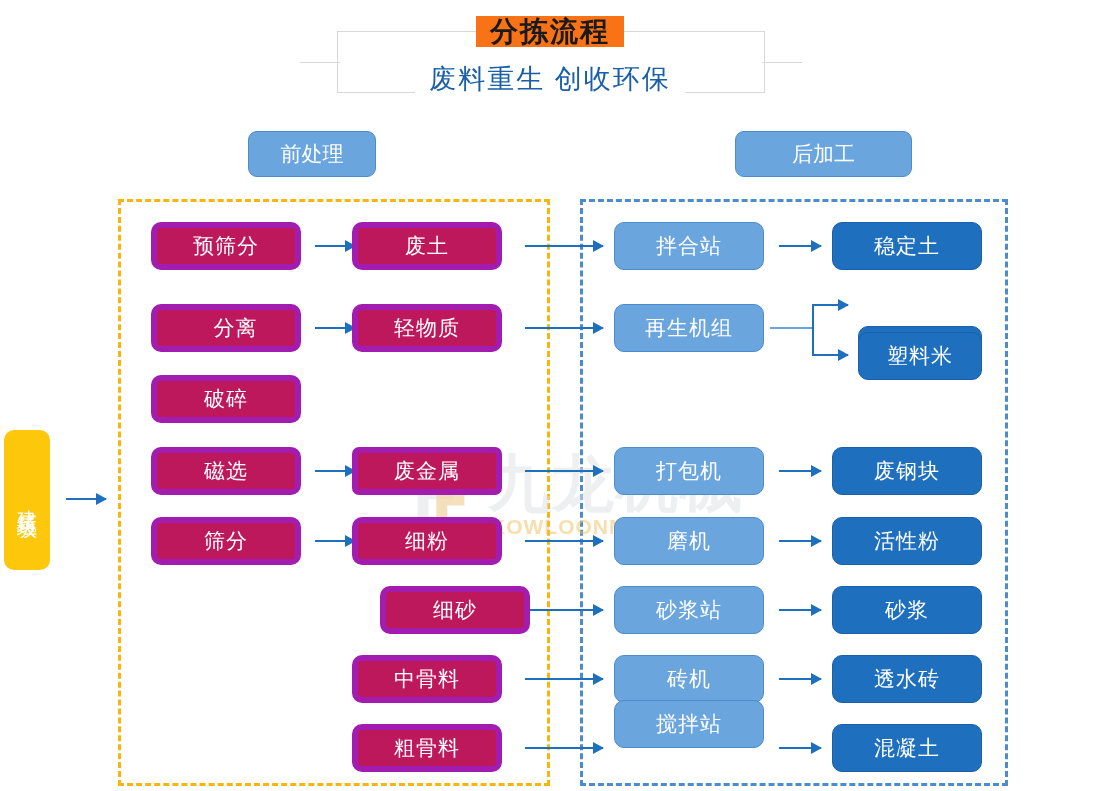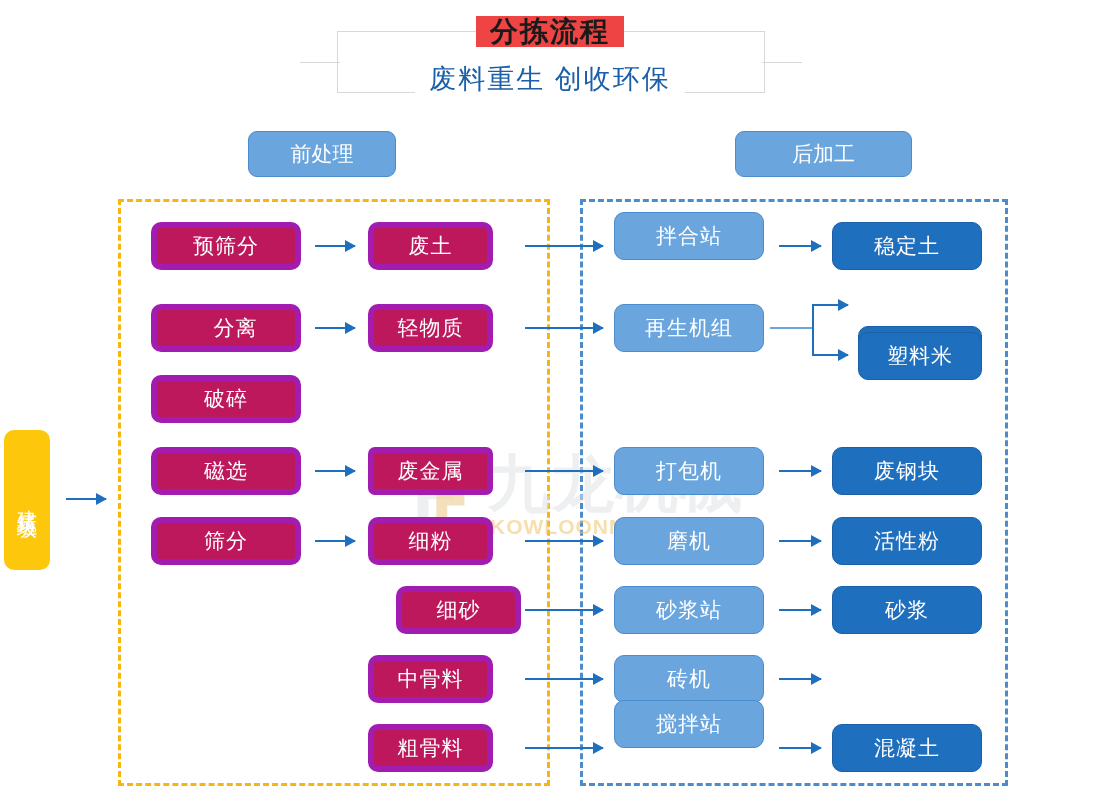--- a/index.html
+++ b/index.html
@@ -18,36 +18,36 @@
     border:1px solid #d8d8d8;box-sizing:border-box;
   }
   .title-rule{position:absolute;height:1px;background:#d8d8d8;top:62px;}
   .title-rule.l{left:300px;width:40px;}
   .title-rule.r{left:762px;width:40px;}
   .title-main{
     position:absolute;left:0;top:16px;width:1100px;text-align:center;
     font-size:28px;font-weight:bold;color:#1a1a1a;letter-spacing:2px;
     line-height:32px;
   }
-  .title-main span{background:#ef4444;padding:0 14px;}
+  .title-main span{background:#f97316;padding:0 14px;}
   .title-sub{
     position:absolute;left:0;top:63px;width:1100px;text-align:center;
     font-size:27px;color:#1a5fa8;letter-spacing:2px;line-height:32px;
   }
   .title-sub span{background:#ffffff;padding:0 14px;}
 
   
   .sec-tag{
     position:absolute;height:46px;border-radius:9px;
     background:#6aa5de;border:1px solid #4b8ccd;
     color:#ffffff;font-size:21px;
     display:flex;align-items:center;justify-content:center;
     box-sizing:border-box;
   }
-  #sec-tag-pre{left:248px;top:131px;width:148px;}
+  #sec-tag-pre{left:248px;top:131px;width:128px;}
   #sec-tag-post{left:735px;top:131px;width:177px;}
 
   
   .zone{position:absolute;box-sizing:border-box;}
   #zone-pre{left:118px;top:199px;width:432px;height:587px;border:3px dashed #f7b60d;}
   #zone-post{left:580px;top:199px;width:428px;height:587px;border:3px dashed #4b8ccd;}
 
   
   #input-block{
     position:absolute;left:4px;top:430px;width:46px;height:140px;
@@ -63,21 +63,21 @@
     position:absolute;height:48px;border-radius:10px;box-sizing:border-box;
     display:flex;align-items:center;justify-content:center;
     color:#ffffff;font-size:21px;letter-spacing:1px;
     z-index:3;
   }
   .node.mid   {background:#be185d;border:6px solid #a21caf;}
   .node.light {background:#6aa5de;border:1px solid #4b8ccd;}
   .node.dark  {background:#1f6fbf;border:1px solid #1a5fa8;}
 
   .col-a{left:151px;width:150px;}
-  .col-b{left:368px;width:125px;}
+  .col-b{left:352px;width:150px;}
   .col-c{left:614px;width:150px;}
   .col-d{left:832px;width:150px;}
   .col-d-small{left:858px;width:124px;}
 
   
   .arrow{position:absolute;height:2px;background:#1f6fbf;z-index:2;}
   .arrow:after{
     content:"";position:absolute;right:-1px;top:-5px;
     width:0;height:0;
     border-left:11px solid #1f6fbf;
@@ -148,21 +148,21 @@
   <div class="node mid col-b" style="top:517px;">细粉</div>
   <div class="node mid col-b" style="top:586px;margin-left:28px;">细砂</div>
   <div class="node mid col-b" style="top:655px;">中骨料</div>
   <div class="node mid col-b" style="top:724px;">粗骨料</div>
 
   <div class="arrow" style="left:315px;top:245px;width:40px;"></div>
   <div class="arrow" style="left:315px;top:327px;width:40px;"></div>
   <div class="arrow" style="left:315px;top:470px;width:40px;"></div>
   <div class="arrow" style="left:315px;top:540px;width:40px;"></div>
 
-  <div class="node light col-c" style="top:212px;">拌合站</div>
+  <div class="node light col-c" style="top:222px;">拌合站</div>
   <div class="node light col-c" style="top:304px;">再生机组</div>
   <div class="node light col-c" style="top:447px;">打包机</div>
   <div class="node light col-c" style="top:517px;">磨机</div>
   <div class="node light col-c" style="top:586px;">砂浆站</div>
   <div class="node light col-c" style="top:655px;">砖机</div>
   <div class="node light col-c" style="top:700px;">搅拌站</div>
 
   <div class="arrow" style="left:525px;top:245px;width:78px;"></div>
   <div class="arrow" style="left:525px;top:327px;width:78px;"></div>
   <div class="arrow" style="left:525px;top:470px;width:78px;"></div>
@@ -170,20 +170,21 @@
   <div class="arrow" style="left:525px;top:609px;width:78px;"></div>
   <div class="arrow" style="left:525px;top:678px;width:78px;"></div>
   <div class="arrow" style="left:525px;top:747px;width:78px;"></div>
 
   <div class="node dark col-d" style="top:222px;">稳定土</div>
   <div class="node dark col-d-small" style="top:281px;margin-top:45px;">RDF</div>
   <div class="node dark col-d-small" style="top:332px;">塑料米</div>
   <div class="node dark col-d" style="top:447px;">废钢块</div>
   <div class="node dark col-d" style="top:517px;">活性粉</div>
   <div class="node dark col-d" style="top:586px;">砂浆</div>
+  <div class="node dark col-d" style="top:655px;">透水砖</div>
   <div class="node dark col-d" style="top:724px;">混凝土</div>
 
   <div class="arrow" style="left:779px;top:245px;width:42px;"></div>
   <div class="arrow" style="left:779px;top:470px;width:42px;"></div>
   <div class="arrow" style="left:779px;top:540px;width:42px;"></div>
   <div class="arrow" style="left:779px;top:609px;width:42px;"></div>
   <div class="arrow" style="left:779px;top:678px;width:42px;"></div>
   <div class="arrow" style="left:779px;top:747px;width:42px;"></div>
 
   <div class="arrow thin noarrow" style="left:770px;top:327px;width:44px;"></div>

